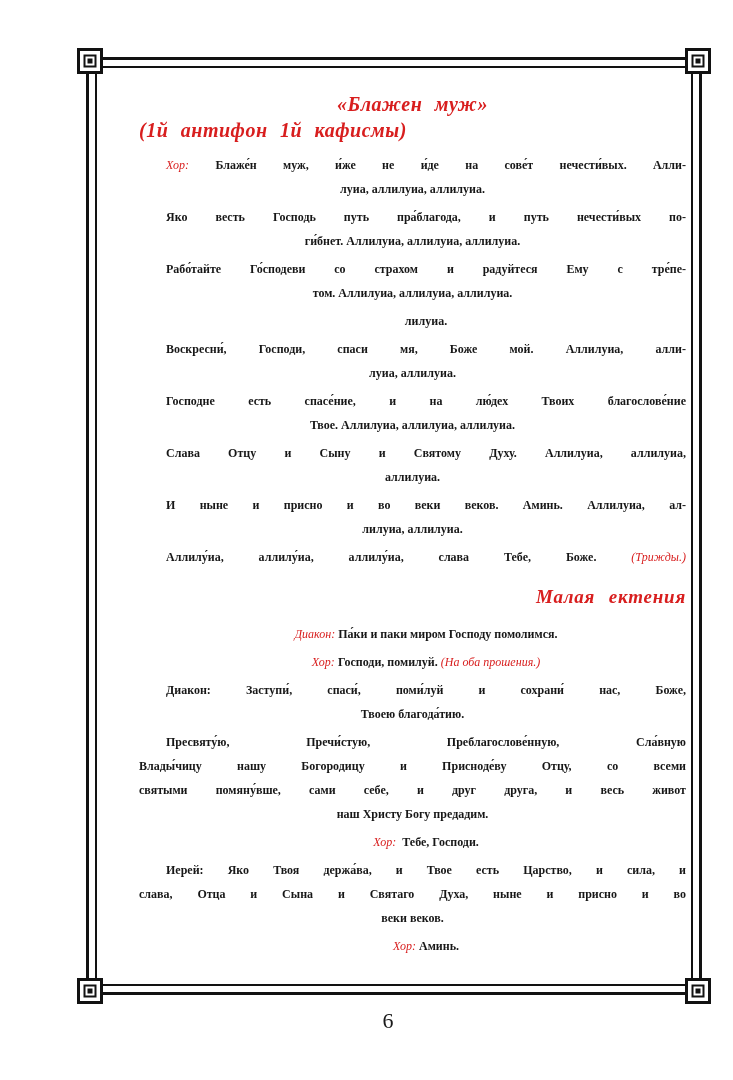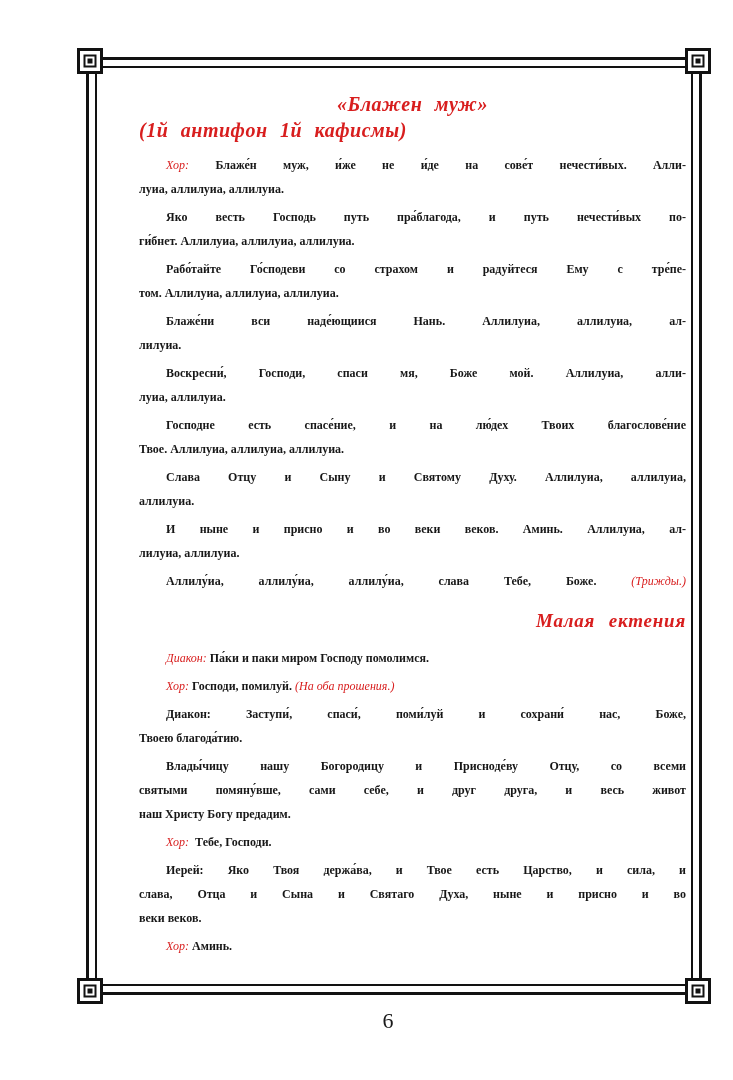--- a/index.html
+++ b/index.html
@@ -80,21 +80,21 @@
     letter-spacing: 0.8px;
     margin: 16px 0 13px 0;
   }
   .para {
     margin: 4px 0 0 0;
     font-size: 12px;
     font-weight: bold;
     line-height: 24px;
   }
   .para .line:first-child { text-indent: 27px; }
-  .line { text-align: left; }
+  .line { text-align: center; }
   .line.jl { text-align: justify; text-align-last: justify; }
   .run-t { color: var(--ink, #151515); }
   .run-r {
     color: var(--red, #d81e1e);
     font-style: italic;
     font-weight: normal;
   }
   
   .page-number {
     position: absolute;
@@ -151,21 +151,20 @@
       </div>
       <div class="para">
         <div class="line jl"><span class="run-t">Яко весть Господь путь пра́благода, и путь нечести́вых по-</span></div>
         <div class="line"><span class="run-t">ги́бнет. Аллилуиа, аллилуиа, аллилуиа.</span></div>
       </div>
       <div class="para">
         <div class="line jl"><span class="run-t">Рабо́тайте Го́сподеви со страхом и радуйтеся Ему с тре́пе-</span></div>
         <div class="line"><span class="run-t">том. Аллилуиа, аллилуиа, аллилуиа.</span></div>
       </div>
       <div class="para">
-        <div class="line jl"><span class="run-t">Блаже́ни вси наде́ющиися Нань. Аллилуиа, аллилуиа, ал-</span></div>
         <div class="line"><span class="run-t">лилуиа.</span></div>
       </div>
       <div class="para">
         <div class="line jl"><span class="run-t">Воскресни́, Господи, спаси мя, Боже мой. Аллилуиа, алли-</span></div>
         <div class="line"><span class="run-t">луиа, аллилуиа.</span></div>
       </div>
       <div class="para">
         <div class="line jl"><span class="run-t">Господне есть спасе́ние, и на лю́дех Твоих благослове́ние</span></div>
         <div class="line"><span class="run-t">Твое. Аллилуиа, аллилуиа, аллилуиа.</span></div>
       </div>
@@ -185,20 +184,21 @@
         <div class="line"><span class="run-r">Диакон:</span><span class="run-t"> Па́ки и паки миром Господу помолимся.</span></div>
       </div>
       <div class="para">
         <div class="line"><span class="run-r">Хор:</span><span class="run-t"> Господи, помилуй. </span><span class="run-r">(На оба прошения.)</span></div>
       </div>
       <div class="para">
         <div class="line jl"><span class="run-t">Диакон: Заступи́, спаси́, поми́луй и сохрани́ нас, Боже,</span></div>
         <div class="line"><span class="run-t">Твоею благода́тию.</span></div>
       </div>
       <div class="para">
+        <div class="line jl"><span class="run-t">Пресвяту́ю, Пречи́стую, Преблагослове́нную, Сла́вную</span></div>
         <div class="line jl"><span class="run-t">Влады́чицу нашу Богородицу и Присноде́ву Отцу, со всеми</span></div>
         <div class="line jl"><span class="run-t">святыми помяну́вше, сами себе, и друг друга, и весь живот</span></div>
         <div class="line"><span class="run-t">наш Христу Богу предадим.</span></div>
       </div>
       <div class="para">
         <div class="line"><span class="run-r">Хор:</span><span class="run-t">&nbsp; Тебе, Господи.</span></div>
       </div>
       <div class="para">
         <div class="line jl"><span class="run-t">Иерей: Яко Твоя держа́ва, и Твое есть Царство, и сила, и</span></div>
         <div class="line jl"><span class="run-t">слава, Отца и Сына и Святаго Духа, ныне и присно и во</span></div>

